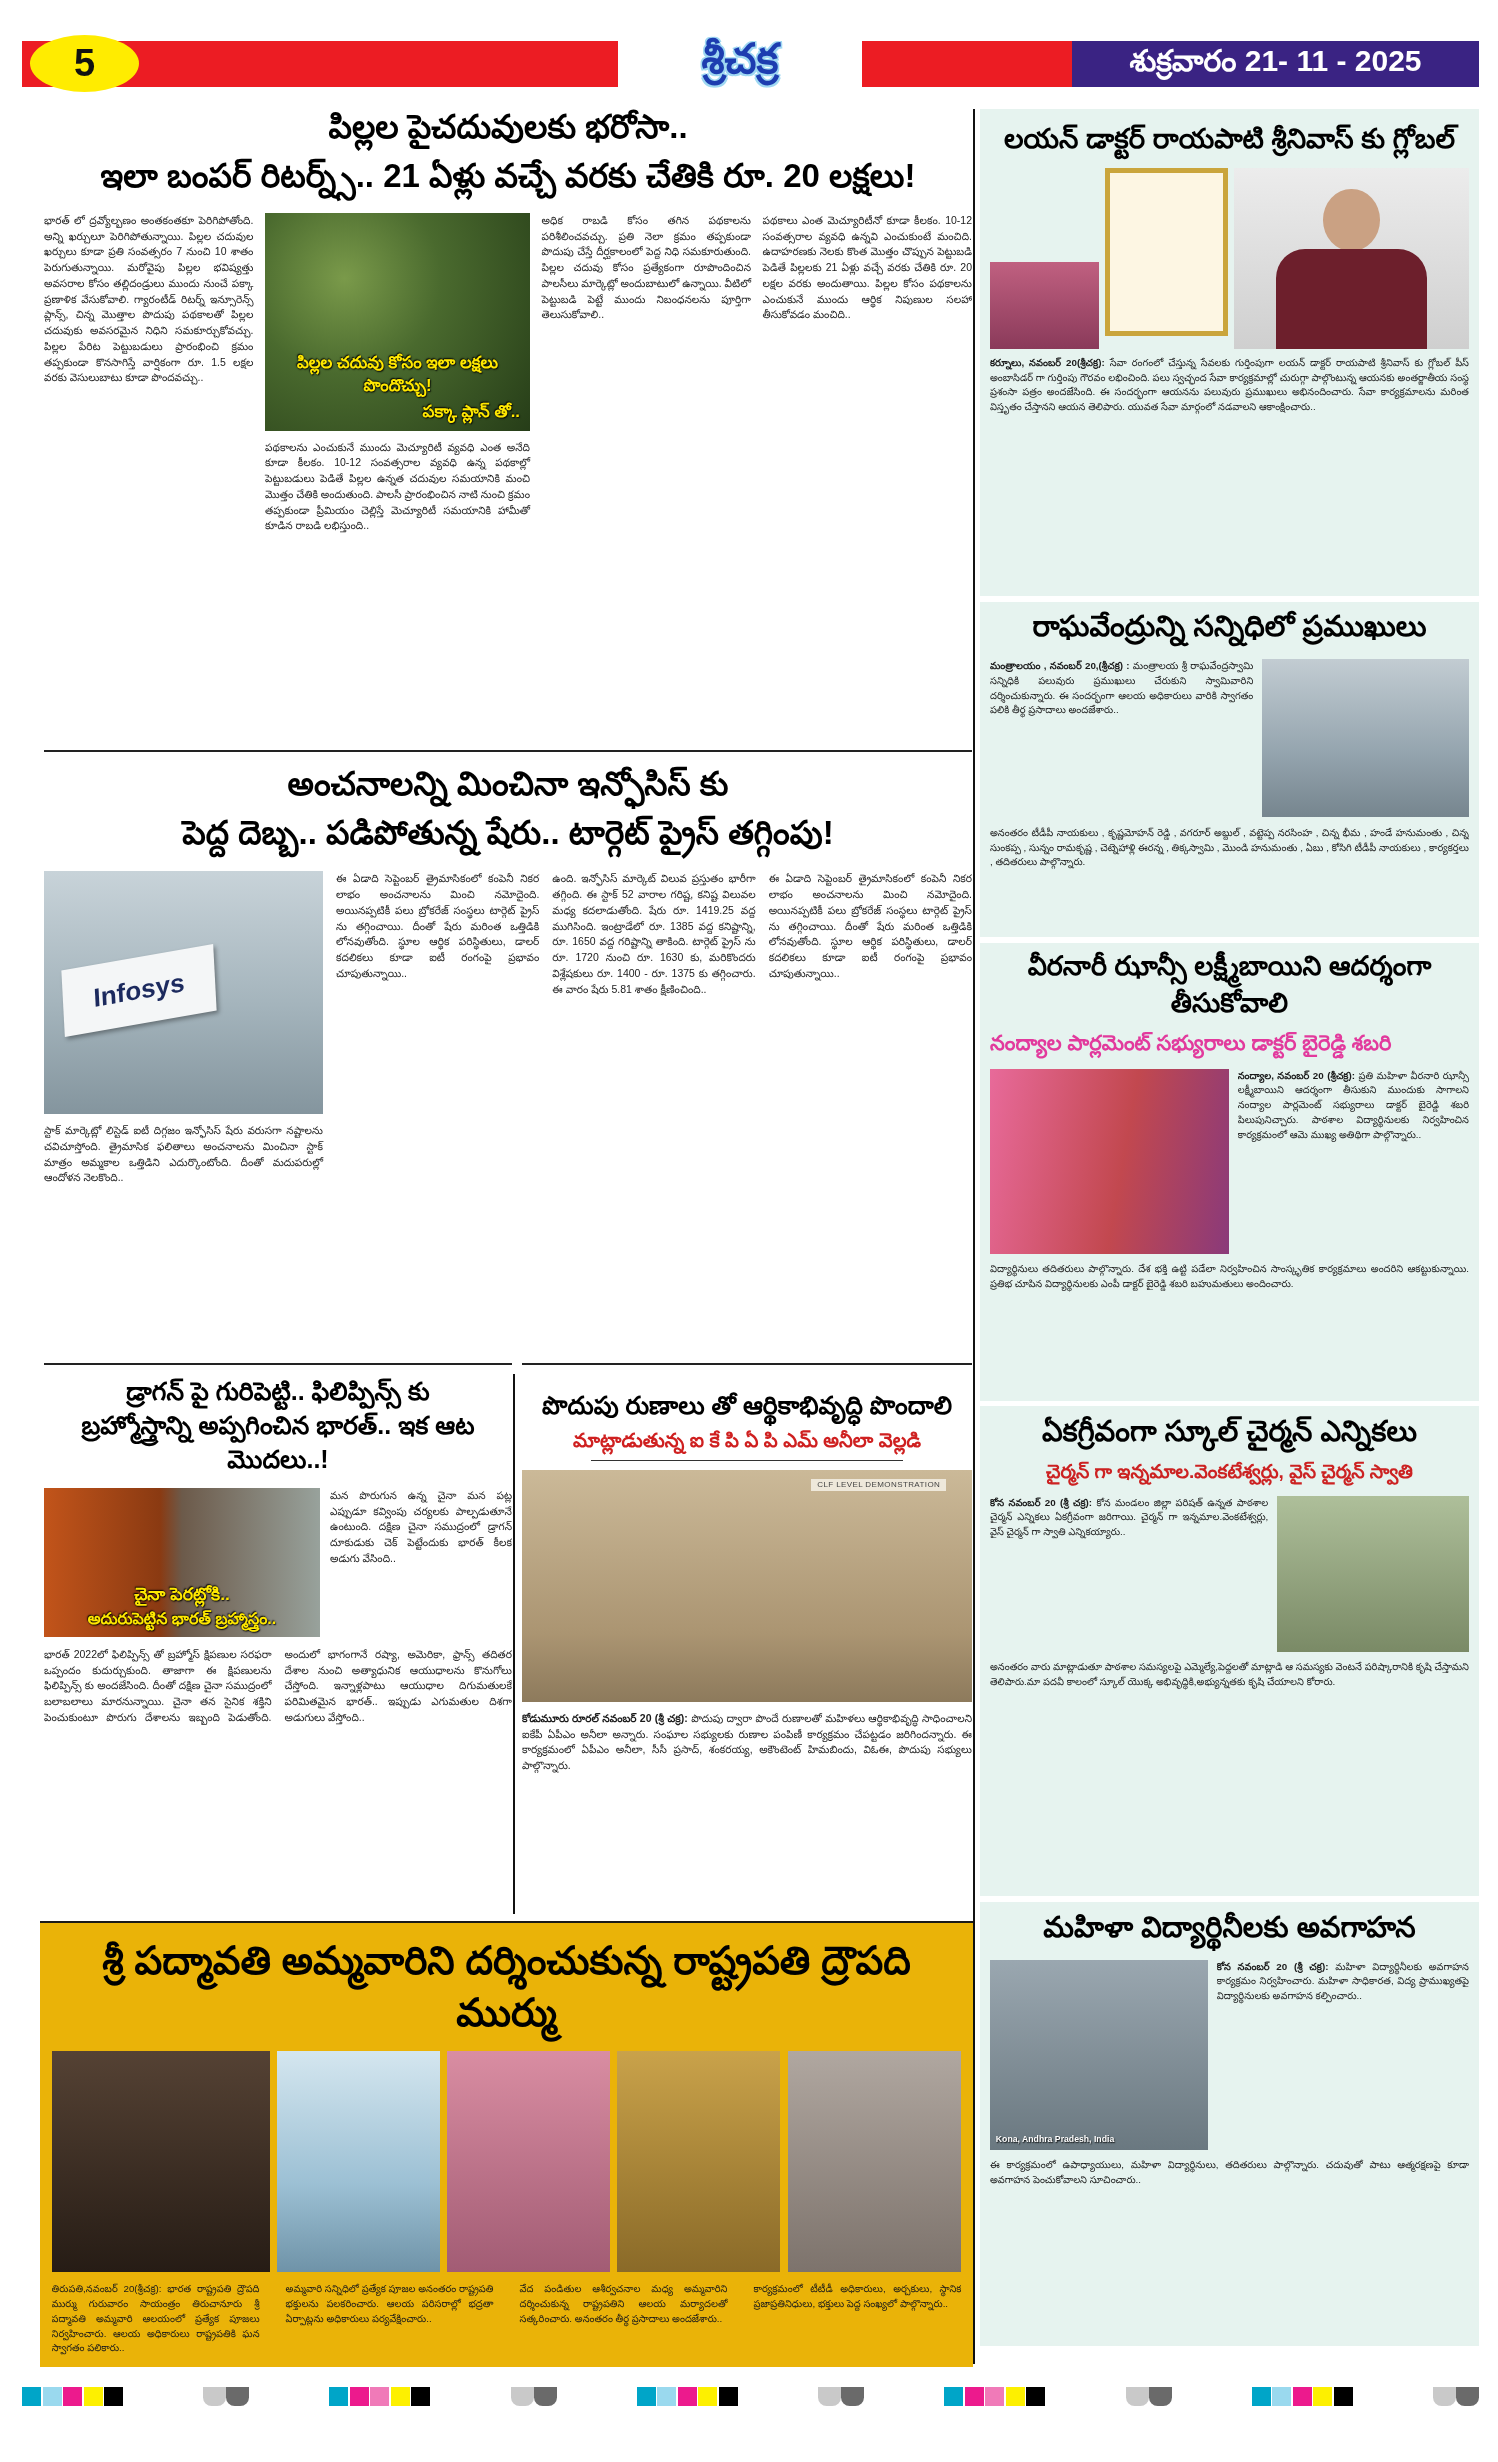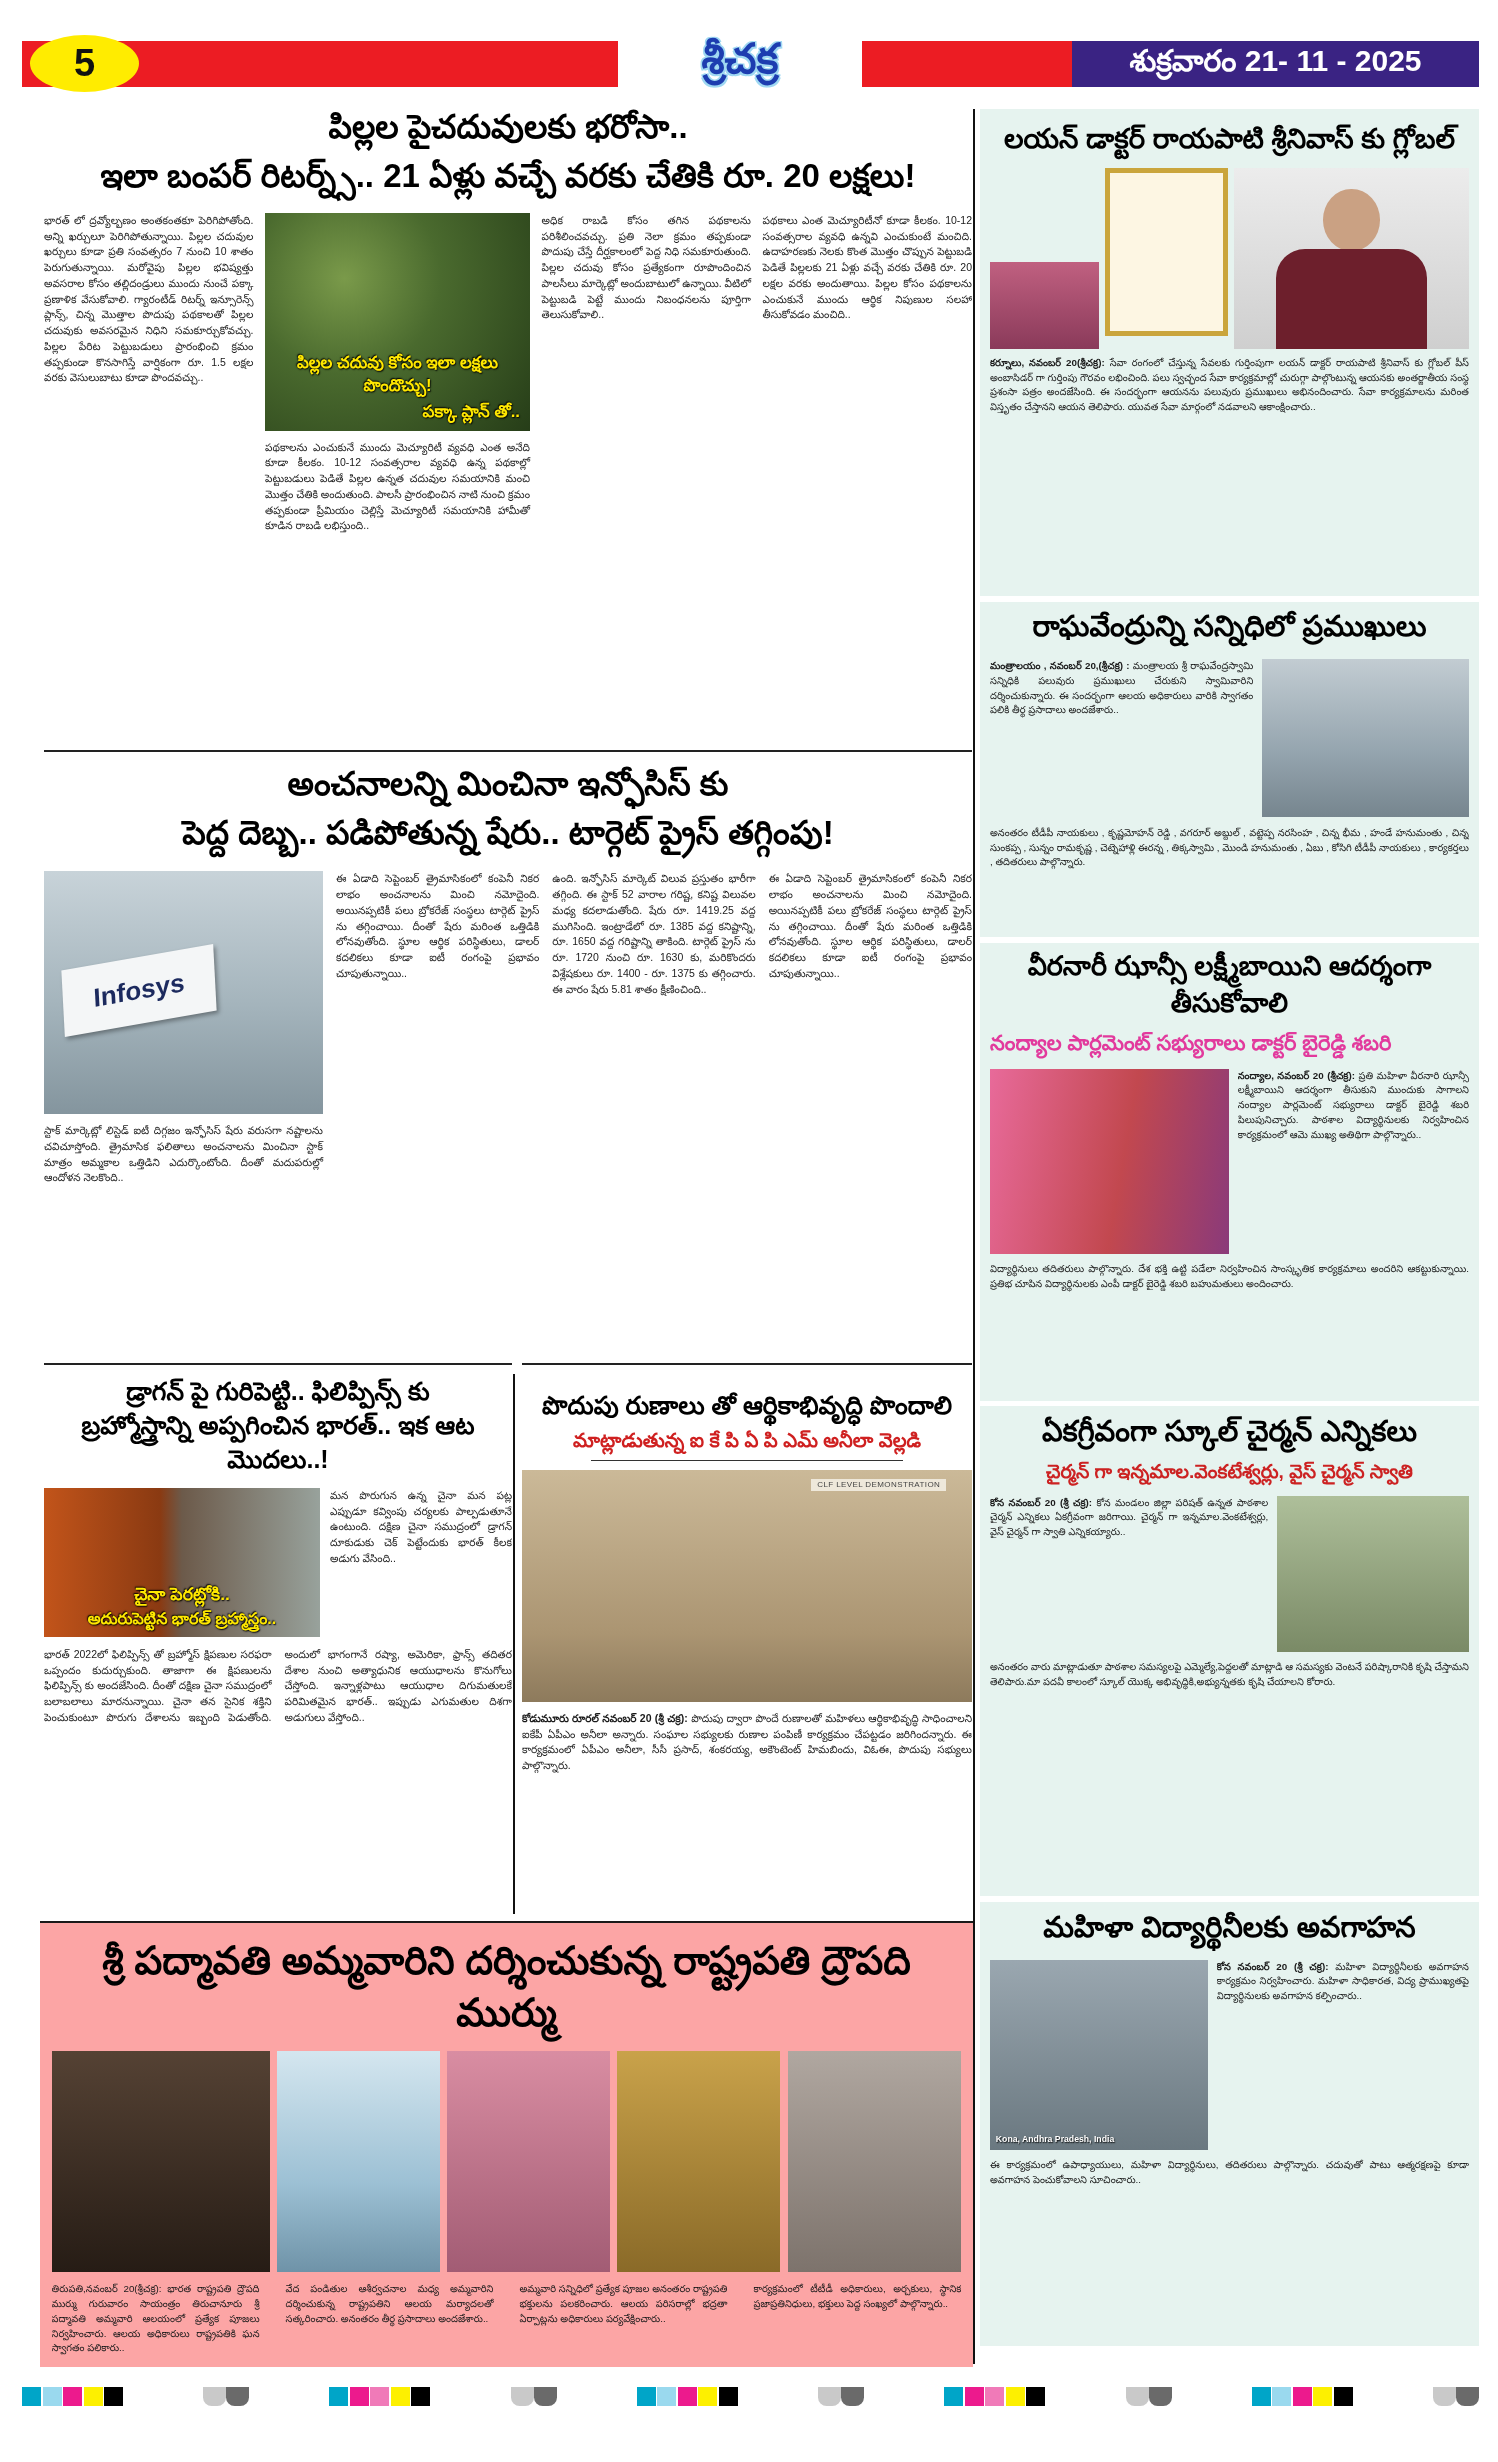--- a/index.html
+++ b/index.html
@@ -67,21 +67,21 @@
   #a4{left:522px;top:1363px;width:450px;height:553px;border-top:2.2px solid #222;padding-top:24px;}
   .a4-h{font-size:25px;}
   .a4-sub{font-size:19.6px;font-weight:bold;color:#cf2020;text-align:center;margin-top:5.8px;}
   .a4-subline{width:312px;height:1.5px;background:#333;margin:4.4px auto 0;}
   .photo-meeting{position:relative;width:450px;height:232px;margin-top:8.7px;
      background:linear-gradient(#cbb998 0%,#ab9572 70%,#8d7a5c 100%);}
   .meet-banner{position:absolute;top:8.7px;right:26px;background:#eee8da;color:#444;
      font-size:8px;padding:1.5px 5.8px;letter-spacing:0.4px;}
   .a4-body{margin-top:8.7px;height:174px;overflow:hidden;}
   
-  #a5{left:40px;top:1921px;width:933px;height:446px;background:#fca5a5;
+  #a5{left:40px;top:1921px;width:933px;height:446px;background:#eab308;
       border-top:2.9px solid #1a1a1a;padding:8.7px 11.6px;}
   .a5-h{font-size:39px;margin:2.9px 0 11.6px;}
   .a5-photos{display:flex;gap:7.3px;height:221px;}
   .a5-photos .ph{height:100%;}
   .ph-t1{width:218px;background:linear-gradient(#554234,#261c15);}
   .ph-t2{width:163px;background:linear-gradient(#d4e6ef 0%,#9cc0d4 60%,#6f93a8 100%);}
   .ph-t3{width:163px;background:linear-gradient(#d98da2,#a25c74);}
   .ph-t4{width:163px;background:linear-gradient(#c9a24a,#8a6a28);}
   .ph-t5{flex:1;background:linear-gradient(#b0a7a0,#7d736c);}
   .a5-body{display:flex;gap:26px;margin-top:10px;height:138px;overflow:hidden;}
@@ -223,22 +223,22 @@
     <div class="hl a5-h">శ్రీ పద్మావతి అమ్మవారిని దర్శించుకున్న రాష్ట్రపతి ద్రౌపది ముర్ము</div>
     <div class="a5-photos">
       <div class="ph ph-t1"></div>
       <div class="ph ph-t2"></div>
       <div class="ph ph-t3"></div>
       <div class="ph ph-t4"></div>
       <div class="ph ph-t5"></div>
     </div>
     <div class="a5-body">
       <div class="a5-col body-txt">తిరుపతి,నవంబర్ 20(శ్రీచక్ర): భారత రాష్ట్రపతి ద్రౌపది ముర్ము గురువారం సాయంత్రం తిరుచానూరు శ్రీ పద్మావతి అమ్మవారి ఆలయంలో ప్రత్యేక పూజలు నిర్వహించారు. ఆలయ అధికారులు రాష్ట్రపతికి ఘన స్వాగతం పలికారు..</div>
+      <div class="a5-col body-txt">అమ్మవారి సన్నిధిలో ప్రత్యేక పూజల అనంతరం రాష్ట్రపతి భక్తులను పలకరించారు. ఆలయ పరిసరాల్లో భద్రతా ఏర్పాట్లను అధికారులు పర్యవేక్షించారు..</div>
       <div class="a5-col body-txt">వేద పండితుల ఆశీర్వచనాల మధ్య అమ్మవారిని దర్శించుకున్న రాష్ట్రపతిని ఆలయ మర్యాదలతో సత్కరించారు. అనంతరం తీర్థ ప్రసాదాలు అందజేశారు..</div>
-      <div class="a5-col body-txt">అమ్మవారి సన్నిధిలో ప్రత్యేక పూజల అనంతరం రాష్ట్రపతి భక్తులను పలకరించారు. ఆలయ పరిసరాల్లో భద్రతా ఏర్పాట్లను అధికారులు పర్యవేక్షించారు..</div>
       <div class="a5-col body-txt">కార్యక్రమంలో టీటీడీ అధికారులు, అర్చకులు, స్థానిక ప్రజాప్రతినిధులు, భక్తులు పెద్ద సంఖ్యలో పాల్గొన్నారు..</div>
     </div>
   </section>
 
   <div id="rc">
 
     <section id="r1" class="panel">
       <div class="r-h r1-h">లయన్ డాక్టర్ రాయపాటి శ్రీనివాస్ కు  గ్లోబల్</div>
       <div class="r1-photos">
         <div class="ph-event"></div>

